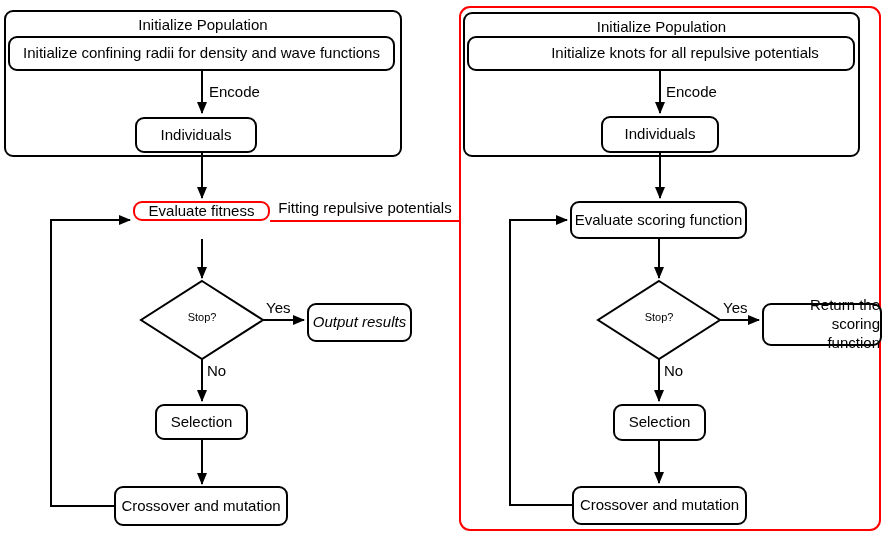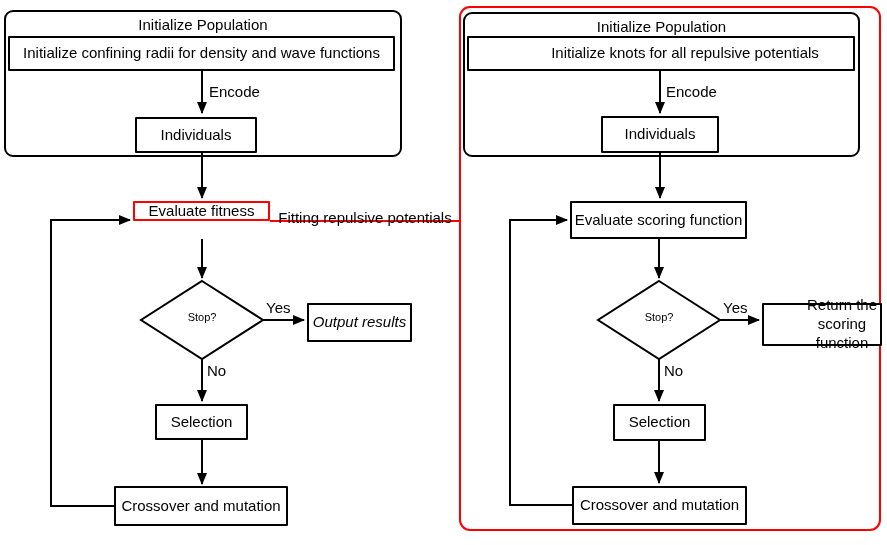--- a/index.html
+++ b/index.html
@@ -15,25 +15,25 @@
   .stage svg.wires {
     position: absolute;
     left: 0; top: 0;
     width: 887px; height: 545px;
   }
   .box {
     position: absolute;
     box-sizing: border-box;
     background: #ffffff;
     border: 2px solid #000000;
-    border-radius: 1px;
+    border-radius: 9px;
     display: flex;
     align-items: center;
     justify-content: center;
-    text-align: center;
+    text-align: right;
     font-size: 15px;
     line-height: 1.25;
   }
   .container-box {
     position: absolute;
     box-sizing: border-box;
     background: transparent;
     border: 2px solid #000000;
     border-radius: 9px;
   }
@@ -104,21 +104,21 @@
   <div class="lbl" style="left:209px; top:83px;">Encode</div>
 
   <div class="box" style="left:135px; top:117px; width:122px; height:36px;">
     <span>Individuals</span>
   </div>
 
   <div class="box red-border" style="left:133px; top:201px; width:137px; height:20px;">
     <span>Evaluate fitness</span>
   </div>
 
-  <div class="lbl" style="left:273px; top:199px; width:184px; text-align:center;margin-top:10px;">Fitting repulsive potentials</div>
+  <div class="lbl" style="left:273px; top:199px; width:184px; text-align:center;">Fitting repulsive potentials</div>
 
   <div class="diamond-label" style="left:160px; top:311px;">Stop?</div>
 
   <div class="lbl" style="left:266px; top:299px;">Yes</div>
 
   <div class="box" style="left:307px; top:303px; width:105px; height:39px;font-style:italic;">
     <span>Output results</span>
   </div>
 
   <div class="lbl" style="left:207px; top:362px;">No</div>

